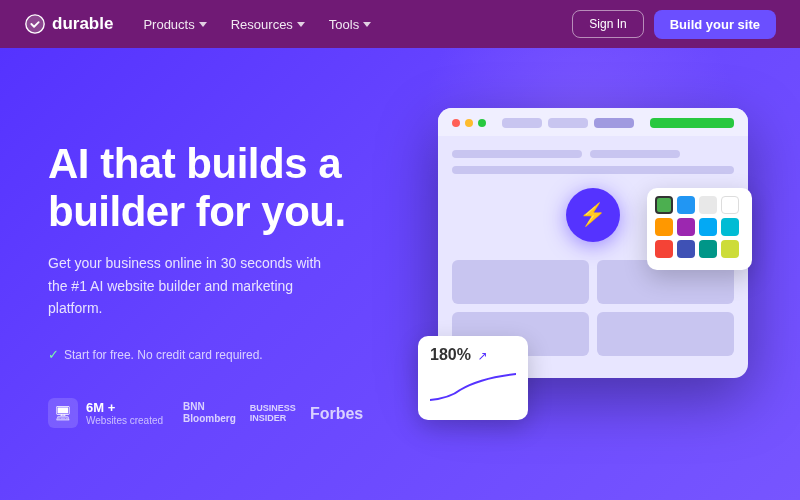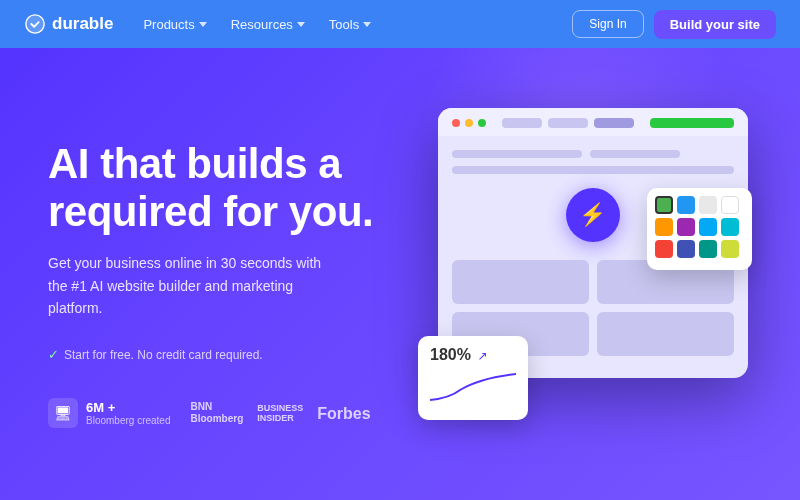--- a/index.html
+++ b/index.html
@@ -10,21 +10,21 @@
       font-family: -apple-system, BlinkMacSystemFont, 'Segoe UI', sans-serif;
       background: #5533FF;
     }
 
     
     nav {
       display: flex;
       align-items: center;
       padding: 11px 24px;
       height: 48px;
-      background: #3b82f6;
+      background: #701a75;
       position: relative;
       z-index: 10;
     }
     .nav-logo {
       display: flex;
       align-items: center;
       gap: 6px;
       color: white;
       font-weight: 700;
       font-size: 17px;
@@ -367,34 +367,34 @@
   <div class="nav-actions">
     <button class="btn-signin">Sign In</button>
     <button class="btn-build">Build your site</button>
   </div>
 </nav>
 
 <section class="hero">
   <div class="hero-left">
     <h1 class="hero-heading">
       <span>AI that builds a</span><br>
-      <span>required for you.</span>
+      <span>builder for you.</span>
     </h1>
     <p class="hero-sub">Get your business online in 30 seconds with the #1 AI website builder and marketing platform.</p>
     <div class="free-note">
       <span class="check-icon">✓</span>
       <span>Start for free. No credit card required.</span>
     </div>
 
     <div class="social-proof">
       <div class="stat-badge">
         <div class="stat-icon">🖥</div>
         <div class="stat-text">
           <div class="stat-num">6M +</div>
-          <div class="stat-label">Bloomberg created</div>
+          <div class="stat-label">Websites created</div>
         </div>
       </div>
       <div class="press-logos">
         <div class="press-logo bnn">BNN<br>Bloomberg</div>
         <div class="press-logo bi">BUSINESS<br>INSIDER</div>
         <div class="press-logo forbes">Forbes</div>
       </div>
     </div>
   </div>
 

